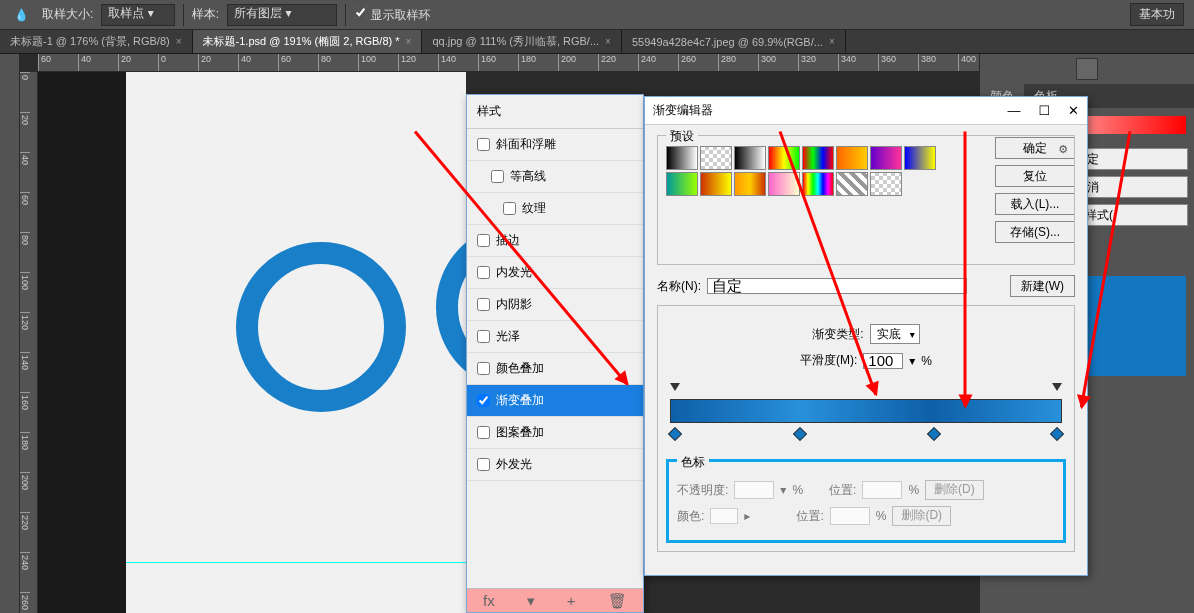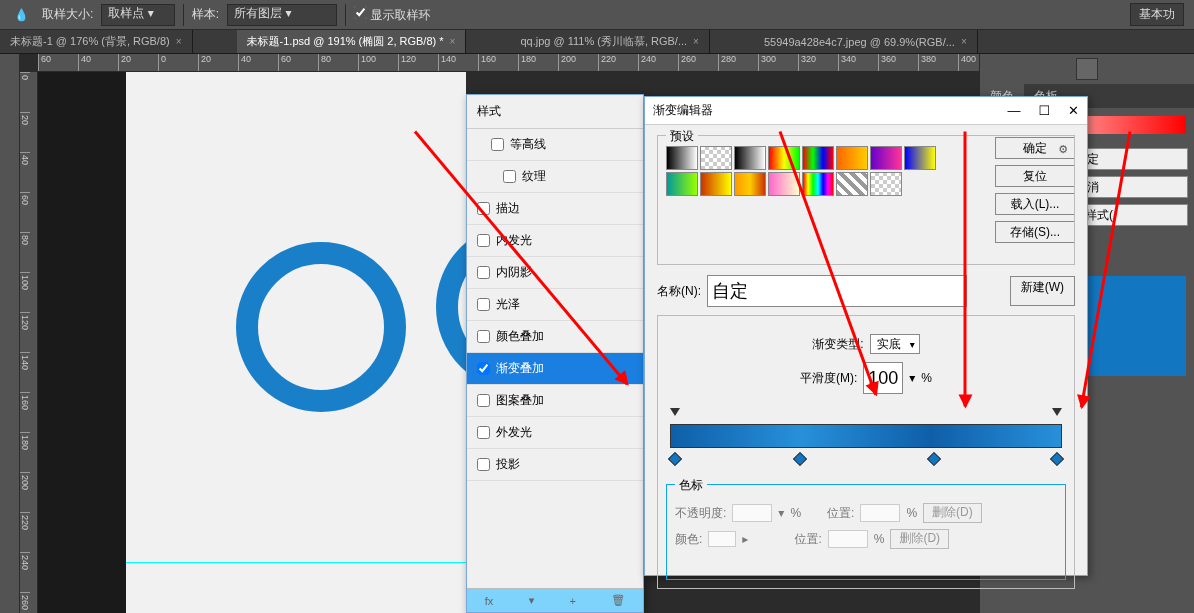--- a/index.html
+++ b/index.html
@@ -5,21 +5,21 @@
 * { box-sizing: border-box; margin: 0; padding: 0; font-family: "Microsoft YaHei", sans-serif; }
 body { background: #535353; width: 1194px; height: 613px; overflow: hidden; position: relative; }
 
 .topbar { height: 30px; background: #535353; display: flex; align-items: center; padding: 0 10px; gap: 8px; color: #ddd; font-size: 12px; border-bottom: 1px solid #2a2a2a; }
 .topbar .icon-slot { width: 24px; height: 24px; display: flex; align-items: center; justify-content: center; }
 .topbar select, .topbar .dropdown { background: #3f3f3f; color: #ddd; border: 1px solid #2a2a2a; height: 22px; padding: 0 20px 0 6px; font-size: 12px; }
 .topbar .sep { width: 1px; height: 22px; background: #2a2a2a; }
 .topbar input[type=checkbox] { accent-color: #535353; }
 .topbar-right { margin-left: auto; background: #3f3f3f; padding: 2px 8px; border: 1px solid #2a2a2a; }
 
-.tabbar { height: 24px; background: #3a3a3a; display: flex; align-items: stretch; border-bottom: 1px solid #1a1a1a; gap: 44px; }
+.tabbar { height: 24px; background: #3a3a3a; display: flex; align-items: stretch; border-bottom: 1px solid #1a1a1a; }
 .tab { display: flex; align-items: center; padding: 0 10px; color: #bbb; font-size: 11px; border-right: 1px solid #1a1a1a; gap: 6px; cursor: pointer; }
 .tab.active { background: #535353; color: #fff; }
 .tab .close { font-size: 10px; color: #999; }
 
 .workspace { position: absolute; top: 54px; left: 0; right: 0; bottom: 0; display: flex; }
 
 .left-tools { width: 20px; background: #535353; border-right: 1px solid #2a2a2a; }
 
 .rulers-wrap { position: relative; flex: 1; background: #2b2b2b; }
 .ruler-h { position: absolute; top: 0; left: 18px; right: 0; height: 18px; background: #535353; border-bottom: 1px solid #2a2a2a; display: flex; font-size: 9px; color: #ccc; overflow: hidden; }
@@ -45,44 +45,44 @@
 .rp-btn { background: #efefef; border: 1px solid #888; height: 22px; font-size: 12px; text-align: center; line-height: 20px; }
 .rp-check { font-size: 12px; color: #ddd; margin: 6px; }
 
 
 .dlg-layerstyle { position: absolute; top: 94px; left: 466px; width: 178px; height: 519px; background: #f0f0f0; border: 1px solid #7aa7d8; box-shadow: 2px 2px 8px rgba(0,0,0,.4); }
 .dlg-title { height: 30px; background: #fff; border-bottom: 1px solid #ccc; padding: 6px 10px; font-size: 12px; }
 .style-list { font-size: 12px; }
 .style-list .hdr { padding: 8px 10px; border-bottom: 1px solid #ccc; }
 .style-list .item { padding: 7px 10px; border-bottom: 1px solid #ddd; display: flex; align-items: center; gap: 6px; }
 .style-list .item.selected { background: #1a7fe0; color: #fff; }
-.layerstyle-footer { position: absolute; bottom: 0; left: 0; right: 0; height: 24px; background: #7dd3fc; border-top: 1px solid #bbb; display: flex; align-items: center; justify-content: space-around; font-size: 11px; color: #666; }
+.layerstyle-footer { position: absolute; bottom: 0; left: 0; right: 0; height: 24px; background: #fca5a5; border-top: 1px solid #bbb; display: flex; align-items: center; justify-content: space-around; font-size: 15px; color: #666; }
 
 
 .dlg-grad { position: absolute; top: 96px; left: 644px; width: 444px; height: 480px; background: #f0f0f0; border: 1px solid #7aa7d8; box-shadow: 2px 2px 8px rgba(0,0,0,.4); }
 .dlg-grad .titlebar { height: 28px; background: #fff; display: flex; align-items: center; padding: 0 8px; font-size: 12px; border-bottom: 1px solid #ccc; }
 .dlg-grad .win-btns { margin-left: auto; display: flex; gap: 18px; font-size: 13px; }
 .dlg-body { padding: 10px 12px; font-size: 12px; position: relative; }
 .fieldset { border: 1px solid #bbb; padding: 10px 8px 8px; margin-bottom: 10px; position: relative; }
 .fieldset .legend { position: absolute; top: -8px; left: 8px; background: #f0f0f0; padding: 0 4px; font-size: 12px; }
 .presets-grid { display: flex; flex-wrap: wrap; gap: 2px; width: 280px; }
 .preset { width: 32px; height: 24px; border: 1px solid #888; }
 .side-buttons { position: absolute; top: 12px; right: 12px; width: 80px; display: flex; flex-direction: column; gap: 6px; }
 .side-buttons .btn { height: 22px; border: 1px solid #888; background: #efefef; font-size: 12px; text-align: center; line-height: 20px; }
 .field-row { display: flex; align-items: center; gap: 6px; margin: 8px 0; }
-.field-row input[type=text] { border: 1px solid #888; height: 32px; padding: 0 4px; font-size: 18px; }
-.field-row .btn { height: 30px; border: 1px solid #888; background: #efefef; font-size: 12px; padding: 0 10px; line-height: 20px; }
+.field-row input[type=text] { border: 1px solid #888; height: 16px; padding: 0 4px; font-size: 15px; }
+.field-row .btn { height: 22px; border: 1px solid #888; background: #efefef; font-size: 12px; padding: 0 10px; line-height: 20px; }
 .dropdown2 { border: 1px solid #888; background: #fff; height: 20px; padding: 0 18px 0 6px; font-size: 12px; display: inline-flex; align-items: center; position: relative; }
 .dropdown2:after { content: "▾"; position: absolute; right: 4px; font-size: 10px; }
 .grad-bar-wrap { position: relative; height: 40px; margin: 20px 4px 30px; }
 .grad-bar { position: absolute; top: 10px; left: 0; right: 0; height: 24px; border: 1px solid #333; background: linear-gradient(to right, #0e5fa8, #2890da, #0e5fa8, #2890da); }
 .stop-top { position: absolute; top: -6px; width: 0; height: 0; border-left: 5px solid transparent; border-right: 5px solid transparent; border-top: 8px solid #333; }
 .stop-bot { position: absolute; bottom: -10px; width: 10px; height: 10px; border: 1px solid #333; background: #1276c1; transform: rotate(45deg); }
 
-.stops-section { border: 1px solid #0ea5e9; padding: 12px 8px 24px; position: relative; }
+.stops-section { border: 3px solid #0ea5e9; padding: 12px 8px 8px; position: relative; }
 .stops-section .legend { position: absolute; top: -8px; left: 8px; background: #f0f0f0; padding: 0 4px; }
 .stops-row { display: flex; align-items: center; gap: 6px; margin: 6px 0; font-size: 12px; color: #777; }
 .stops-row input { width: 40px; height: 18px; border: 1px solid #ccc; background: #fafafa; }
 .stops-row .btn { height: 20px; border: 1px solid #bbb; background: #efefef; padding: 0 8px; color: #999; }
 .swatch { width: 28px; height: 16px; border: 1px solid #ccc; background: #fafafa; }
 
 .gear-icon:before { content: "⚙"; font-size: 11px; color: #555; }
 
 
 .arrow { position: absolute; background: red; height: 3px; transform-origin: left center; z-index: 50; }
@@ -195,20 +195,24 @@
     <div class="rp-btn">取消</div>
     <div class="rp-btn">新建样式(</div>
     <label class="rp-check"><input type="checkbox" checked="" style=""> <span>预览</span></label>
   </div>
   <div class="big-blue"></div>
 </div>
 
 <div class="dlg-layerstyle">
   <div class="style-list" id="stylelist">
     <div class="hdr">样式</div>
+  <div class="item">
+        <input type="checkbox" style=""> 
+        <span>斜面和浮雕</span>
+      </div>
       <div class="item" style="padding-left: 24px;">
         <input type="checkbox" style=""> 
         <span>等高线</span>
       </div>
       <div class="item" style="padding-left: 36px;">
         <input type="checkbox" style=""> 
         <span>纹理</span>
       </div>
       <div class="item">
         <input type="checkbox" style=""> 
@@ -234,24 +238,20 @@
         <input type="checkbox" checked="" style=""> 
         <span>渐变叠加</span>
       </div>
       <div class="item">
         <input type="checkbox" style=""> 
         <span>图案叠加</span>
       </div>
       <div class="item">
         <input type="checkbox" style=""> 
         <span>外发光</span>
-      </div>
-      <div class="item">
-        <input type="checkbox" style=""> 
-        <span>投影</span>
       </div>
     </div>
   <div class="layerstyle-footer">
     <span>fx</span>
     <span>▾</span>
     <span>+</span>
     <span>🗑</span>
   </div>
 </div>
 

